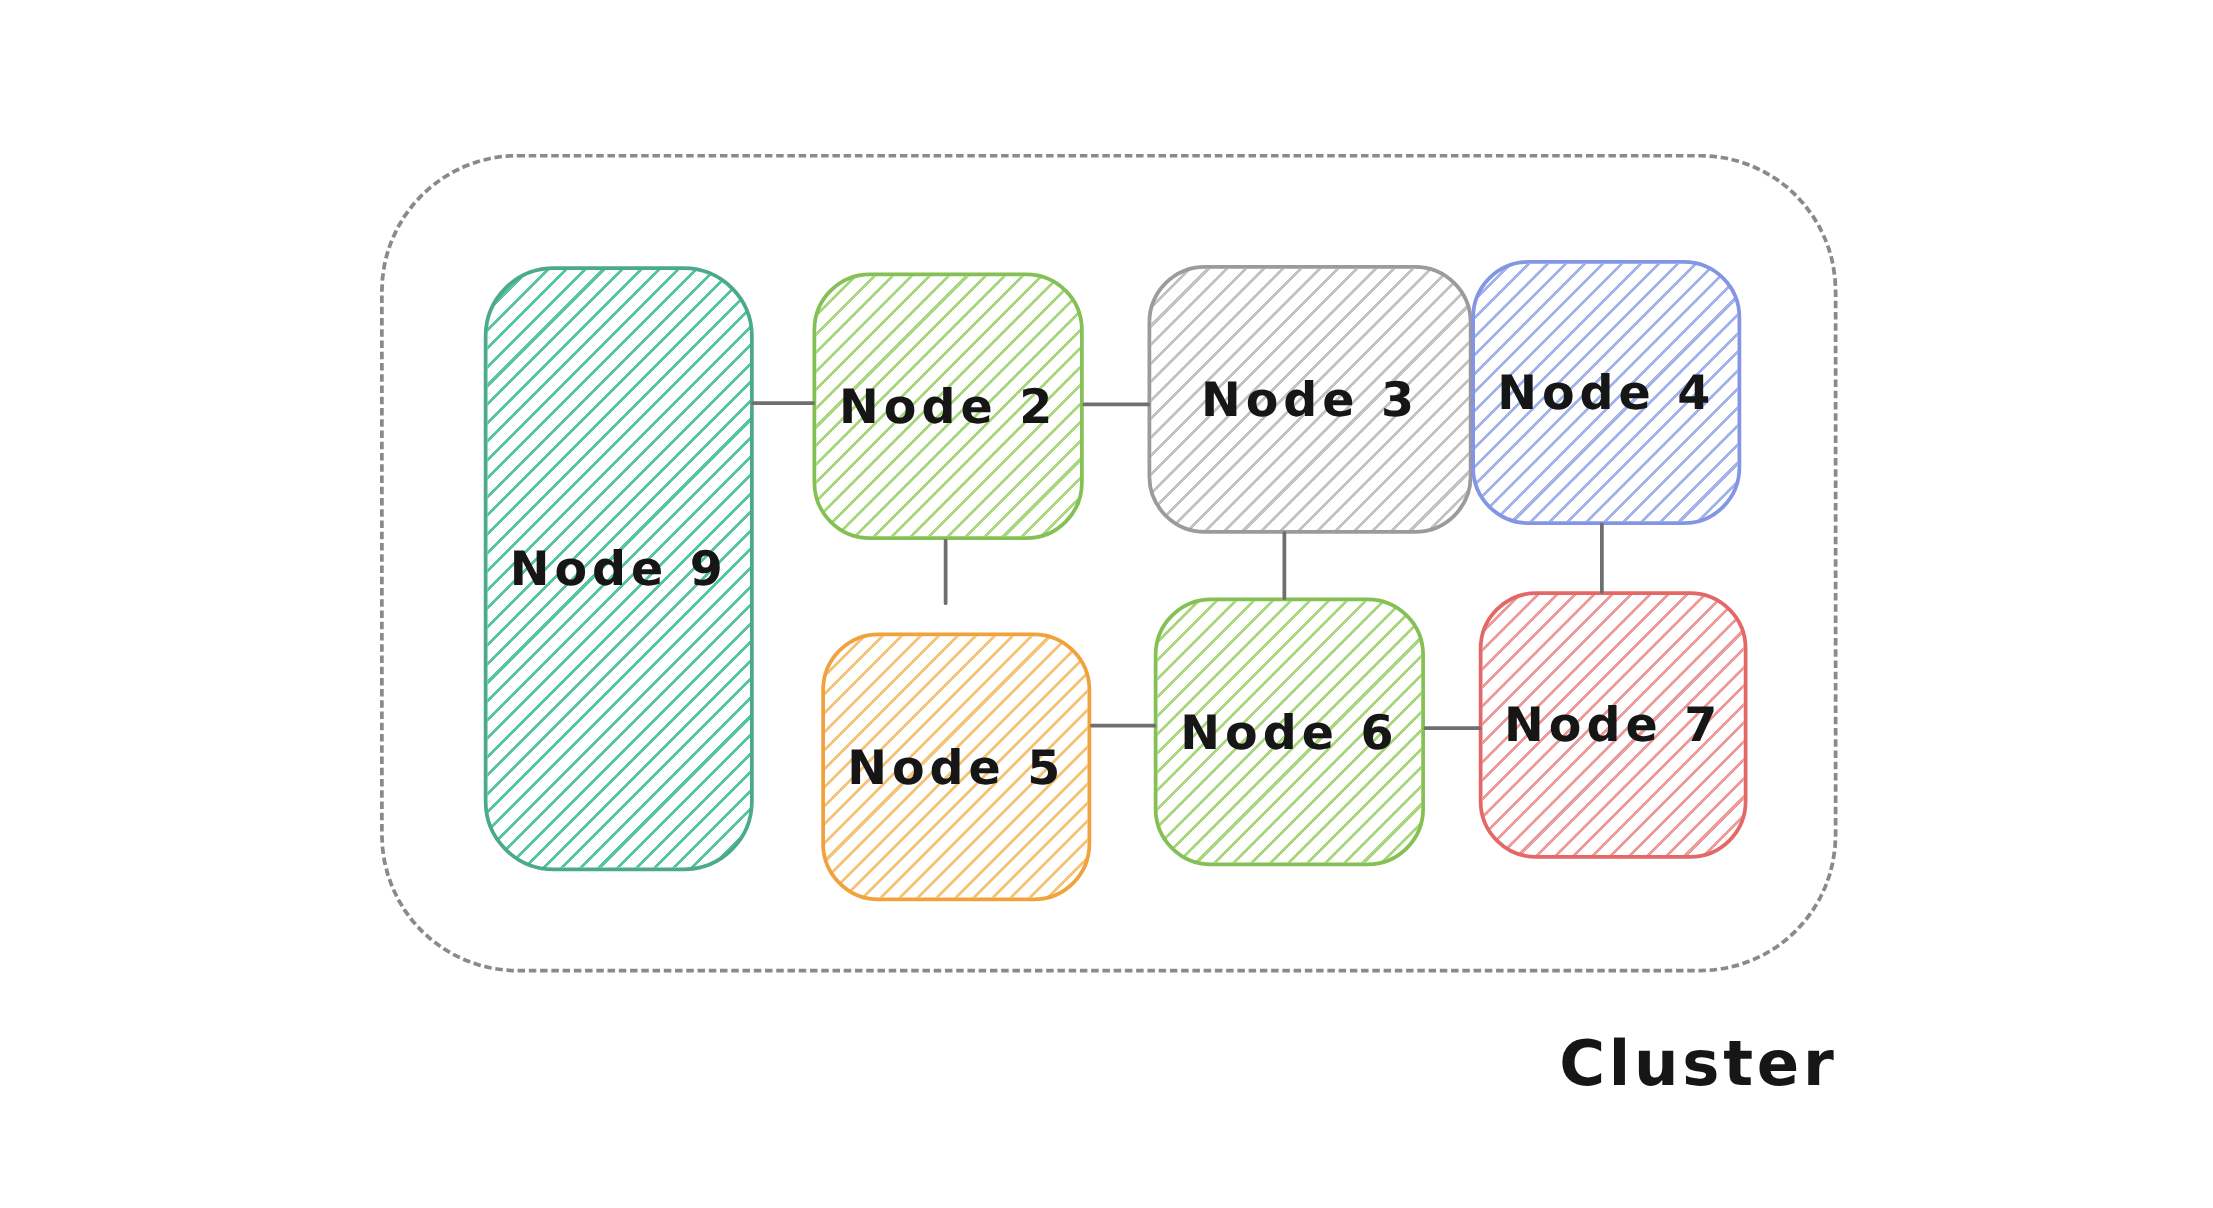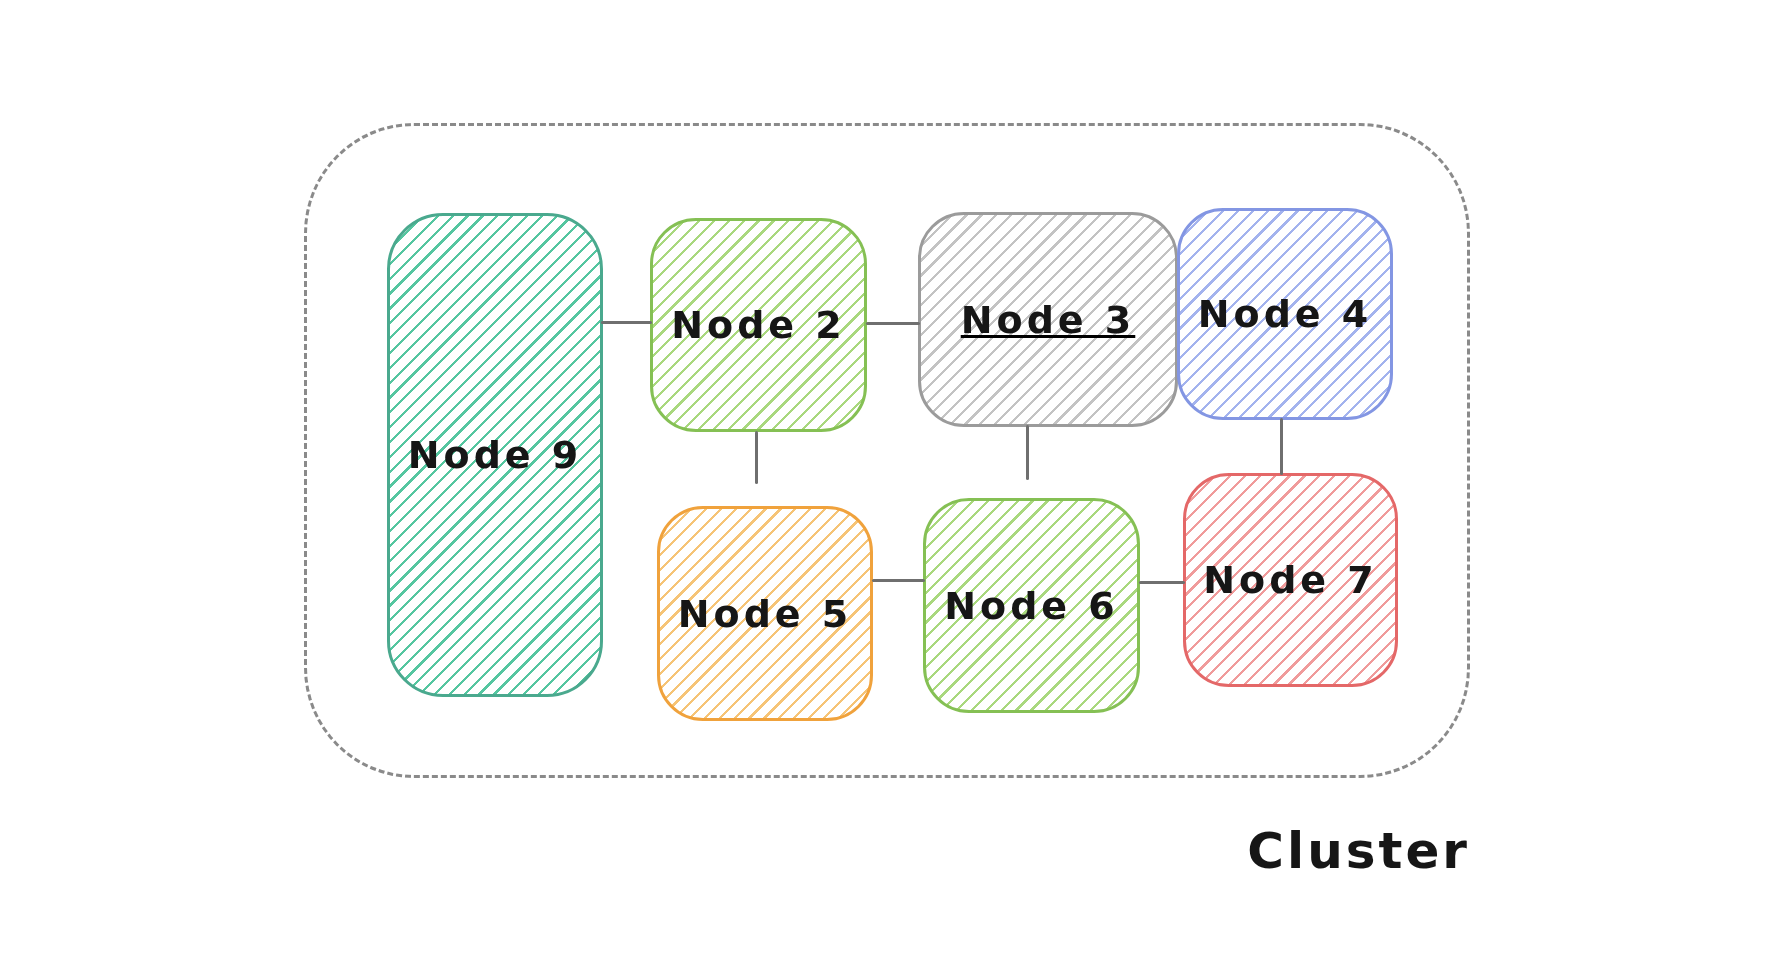--- a/index.html
+++ b/index.html
@@ -41,21 +41,21 @@
   }
   .node .label {
     font-size: 38px;
     font-weight: bold;
     letter-spacing: 4px;
     color: #161616;
     white-space: nowrap;
   }
   #node-1 { left: 387px; top: 213px; width: 216px; height: 484px; border-radius: 56px; }
   #node-2 { left: 650px; top: 218px; width: 217px; height: 214px; }
-  #node-3 { left: 918px; top: 212px; width: 260px; height: 215px; text-decoration: underline; }
+  #node-3 { left: 918px; top: 212px; width: 260px; height: 215px; }
   #node-4 { left: 1177px; top: 208px; width: 216px; height: 212px; }
   #node-5 { left: 657px; top: 482px; width: 216px; height: 215px; margin-top: 24px; }
   #node-6 { left: 923px; top: 478px; width: 217px; height: 215px; }
   #node-7 { left: 1183px; top: 473px; width: 215px; height: 214px; }
   .connector {
     position: absolute;
     background: #6f6f6f;
     border-radius: 2px;
   }
   #conn-1-2 { left: 601px; top: 321px; width: 51px; height: 3px; }
@@ -81,21 +81,21 @@
   </div>
   <div id="node-3" class="node" style="border-color: rgb(155, 155, 155); background-image: repeating-linear-gradient(-45deg, rgb(195, 195, 195) 0px, rgb(195, 195, 195) 2.3px, transparent 2.3px, transparent 10.5px);">
     <span class="label" style="color: rgb(22, 22, 22);">Node 3</span>
   </div>
   <div id="node-4" class="node" style="border-color: rgb(131, 150, 227); background-image: repeating-linear-gradient(-45deg, rgb(163, 179, 238) 0px, rgb(163, 179, 238) 2.3px, transparent 2.3px, transparent 10.5px);">
     <span class="label" style="color: rgb(22, 22, 22);">Node 4</span>
   </div>
   <div id="node-5" class="node" style="border-color: rgb(240, 162, 60); background-image: repeating-linear-gradient(-45deg, rgb(246, 196, 118) 0px, rgb(246, 196, 118) 2.3px, transparent 2.3px, transparent 10.5px);">
     <span class="label" style="color: rgb(22, 22, 22);">Node 5</span>
   </div>
-  <div id="node-6" class="node" style="border-color: rgb(133, 192, 84); background-image: repeating-linear-gradient(-45deg, rgb(169, 216, 126) 0px, rgb(169, 216, 126) 2.3px, transparent 2.3px, transparent 10.5px); margin-top: 20px;">
+  <div id="node-6" class="node" style="border-color: rgb(133, 192, 84); background-image: repeating-linear-gradient(-45deg, rgb(169, 216, 126) 0px, rgb(169, 216, 126) 2.3px, transparent 2.3px, transparent 10.5px);">
     <span class="label" style="color: rgb(22, 22, 22);">Node 6</span>
   </div>
   <div id="node-7" class="node" style="border-color: rgb(228, 104, 104); background-image: repeating-linear-gradient(-45deg, rgb(240, 155, 155) 0px, rgb(240, 155, 155) 2.3px, transparent 2.3px, transparent 10.5px);">
     <span class="label" style="color: rgb(22, 22, 22);">Node 7</span>
   </div>
 
   <div id="conn-1-2" class="connector" style="background: rgb(111, 111, 111);"></div>
   <div id="conn-2-3" class="connector" style="background: rgb(111, 111, 111);"></div>
   <div id="conn-2-5" class="connector" style="background: rgb(111, 111, 111);"></div>
   <div id="conn-3-6" class="connector" style="background: rgb(111, 111, 111);"></div>

